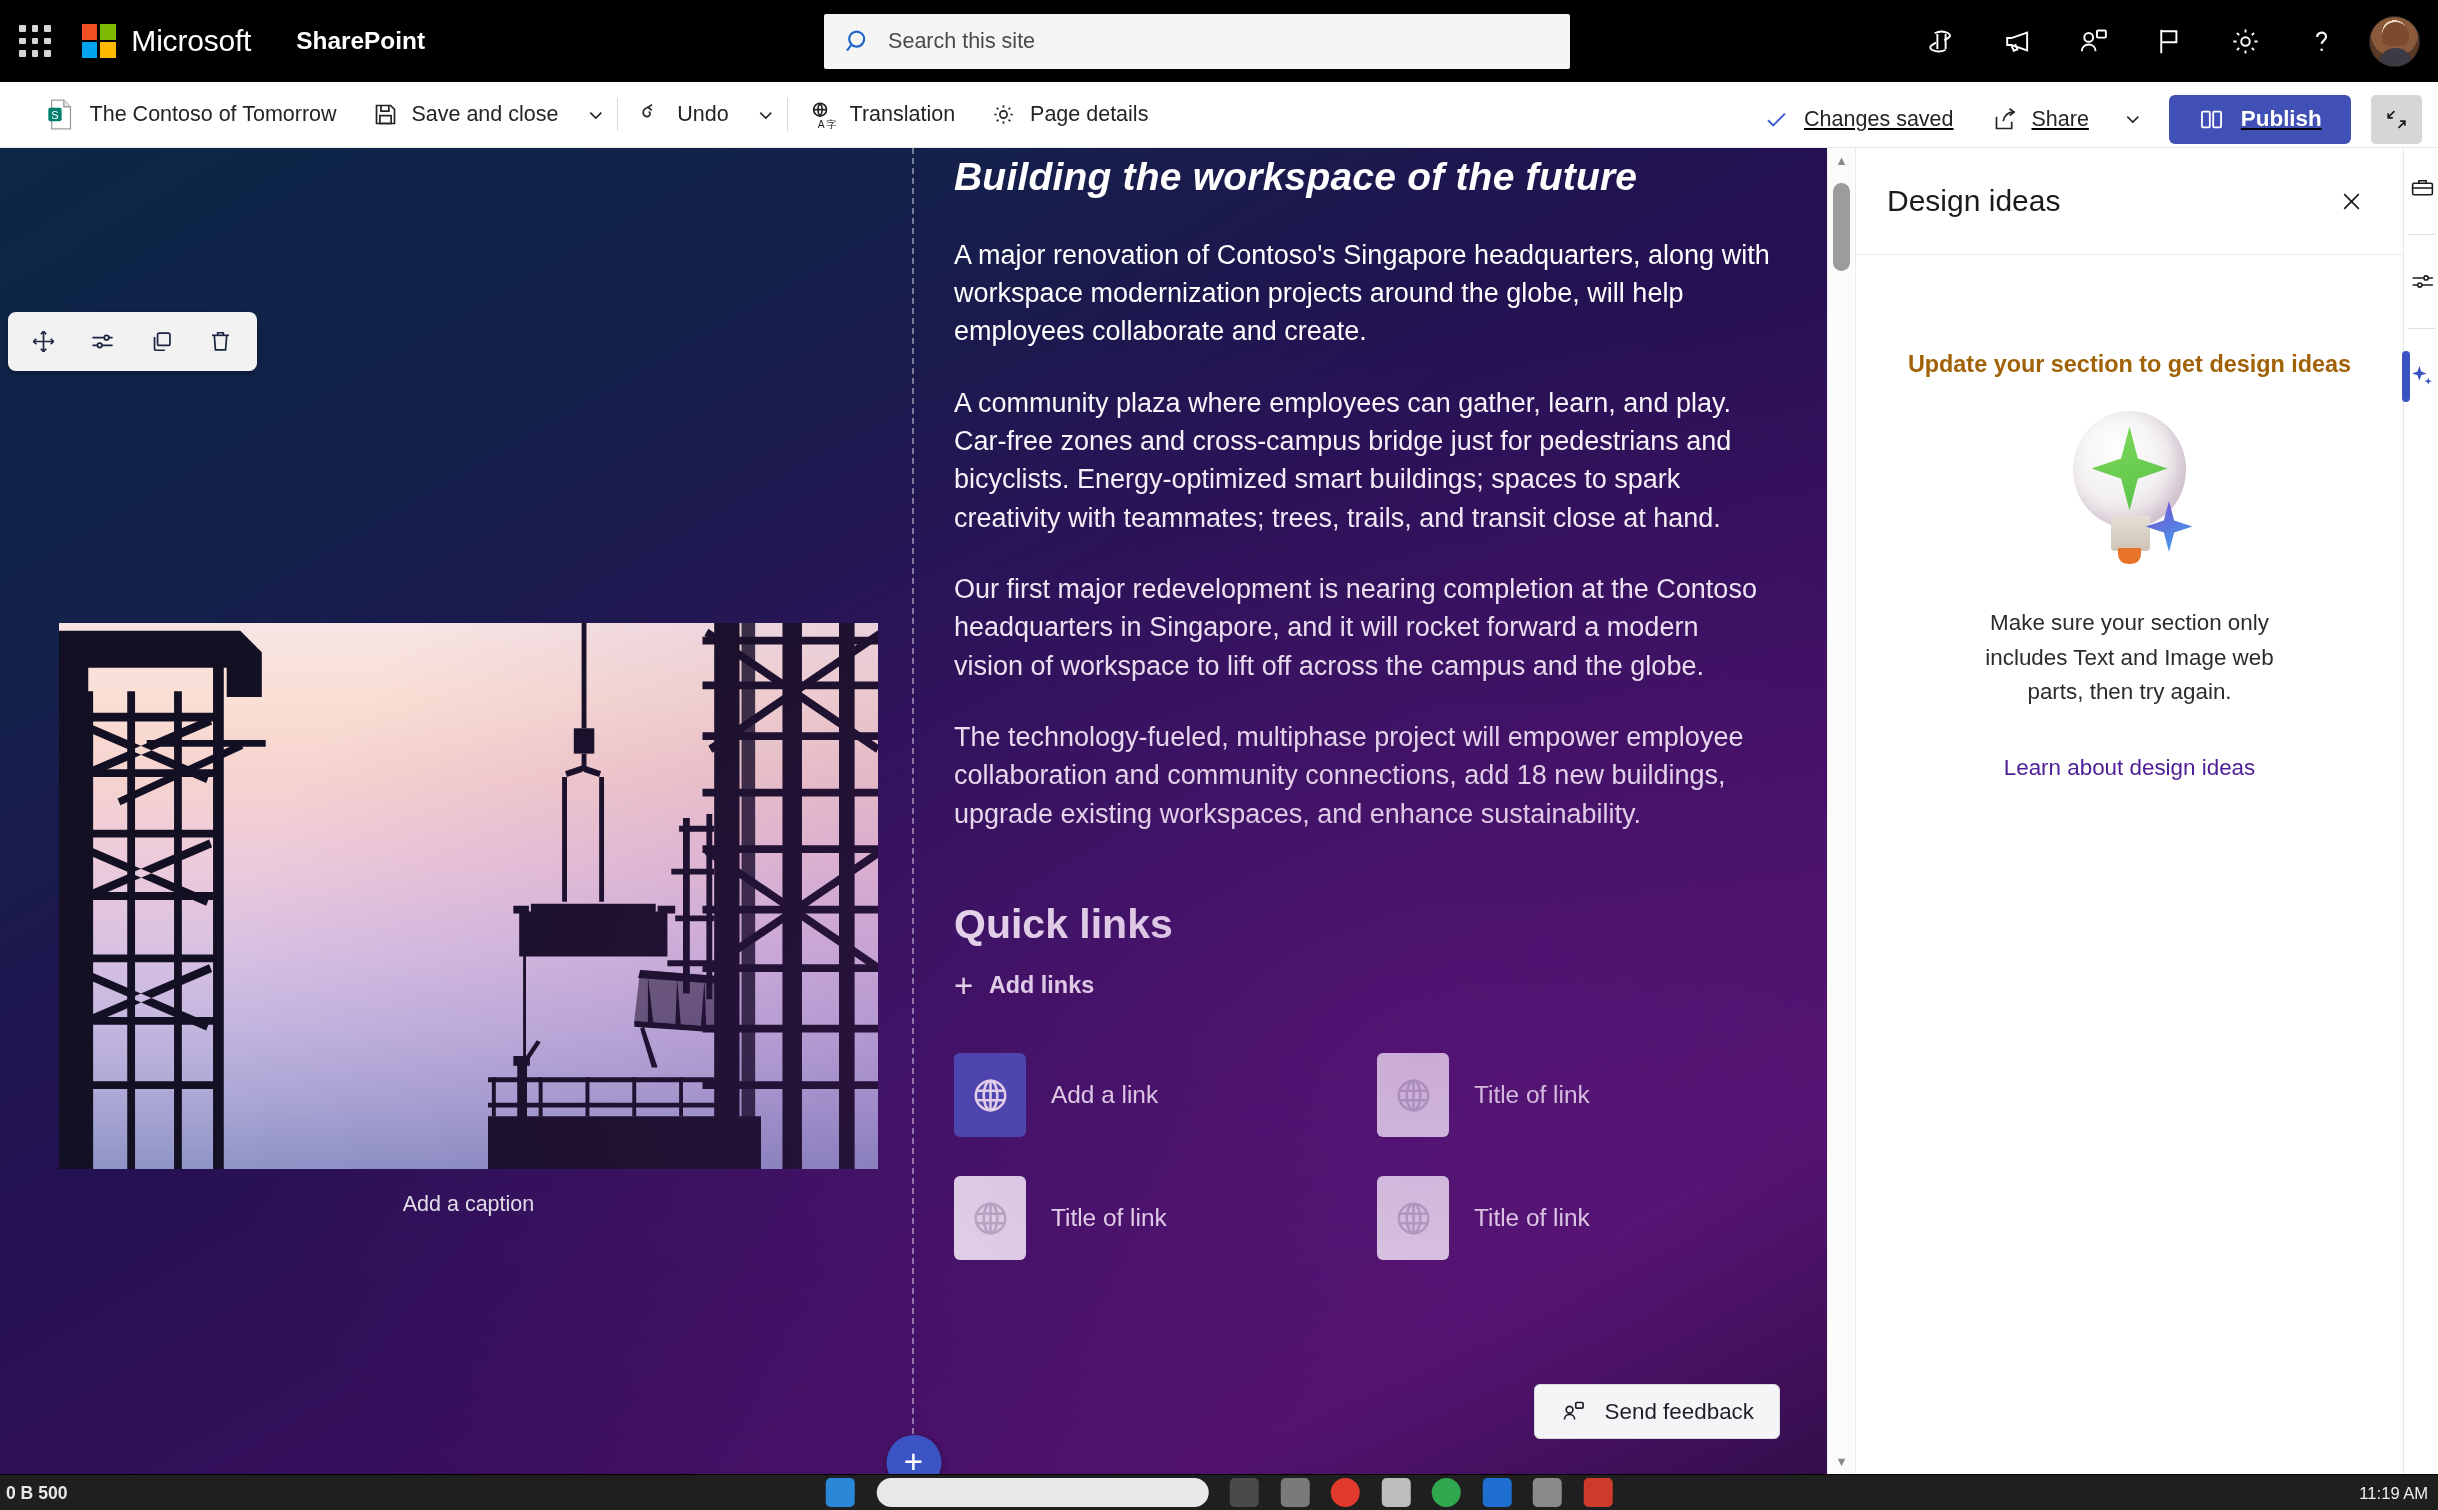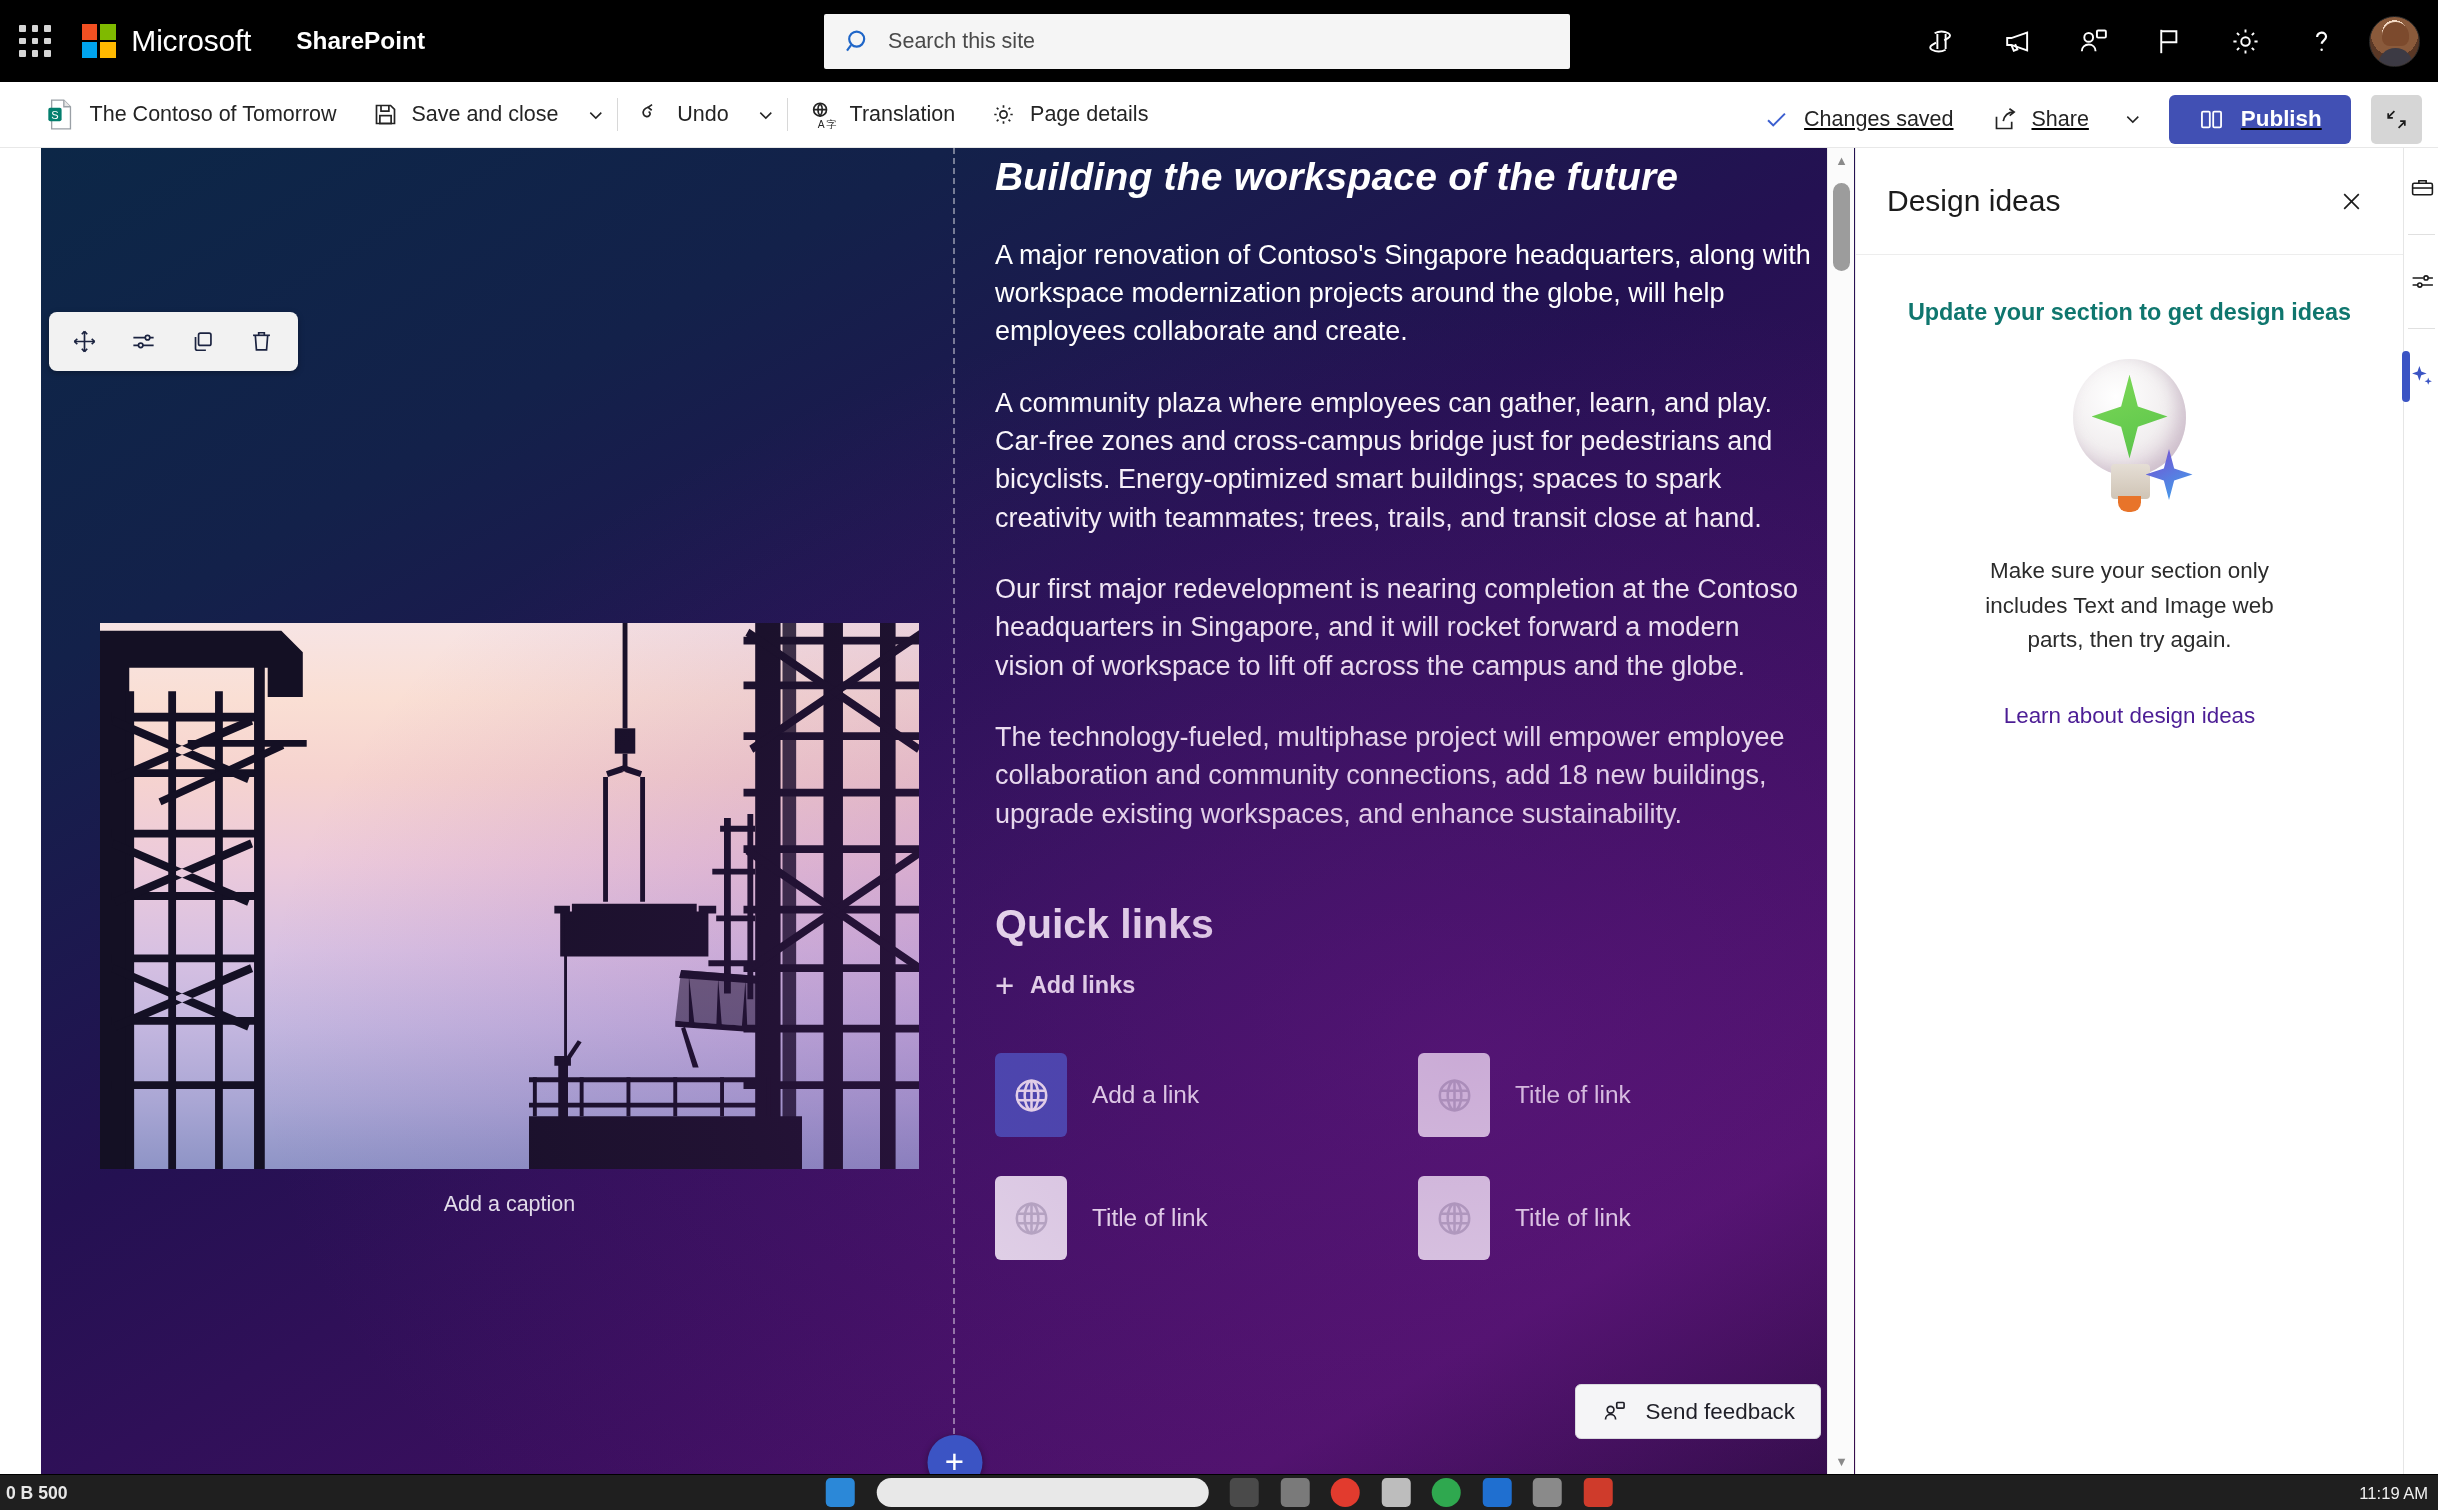--- a/index.html
+++ b/index.html
@@ -86,21 +86,20 @@
   }
 
   
   .body-area { position: absolute; top: 148px; left: 0; width: 2438px; height: 1326px; background: #fff; }
 
   
   .canvas {
     position: absolute; left: 0; top: 0; width: 1827px; height: 1326px;
     background: linear-gradient(150deg, #0c2747 0%, #13214a 22%, #241152 45%, #3a0f5e 68%, #4b1168 85%, #2a0b40 100%);
     overflow: hidden;
-    margin-left: 41px;
   }
   .canvas::after {
     content: ''; position: absolute; inset: 0;
     background: radial-gradient(ellipse at 78% 68%, rgba(120,30,150,0.35) 0%, rgba(0,0,0,0) 60%);
     pointer-events: none;
   }
 
   
   .wp-toolbar {
     position: absolute; left: 7.8px; top: 164px; height: 59px;
@@ -179,21 +178,21 @@
   .panel {
     position: absolute; left: 1855px; top: 0; width: 548px; height: 1326px;
     background: #ffffff; border-left: 1px solid #eaeaea;
   }
   .panel-head {
     height: 107px; display: flex; align-items: center; justify-content: space-between;
     padding: 0 29px 0 31px; border-bottom: 1px solid #ededed;
   }
   .panel-title { font-size: 30px; font-weight: 400; color: #1b1b1b; }
   .panel-close { width: 45px; height: 45px; display: flex; align-items: center; justify-content: center; cursor: pointer; color: #1b1b1b; }
-  .panel-sub { text-align: center; font-size: 23.4px; font-weight: 600; color: #0f766e; margin-top: 44px; padding: 0 23.4px; }
+  .panel-sub { text-align: center; font-size: 23.4px; font-weight: 600; color: #a16207; margin-top: 96px; padding: 0 23.4px; }
   .bulb-wrap { display: flex; justify-content: center; margin-top: 33px; }
   .bulb { position: relative; width: 156px; height: 166px; }
   .bulb-glass {
     position: absolute; left: 21.5px; top: 0; width: 113px; height: 117px; border-radius: 50%;
     background: radial-gradient(circle at 38% 32%, #ffffff 0%, #f2eff0 48%, #e3d7df 78%, #d9ccd8 100%);
     box-shadow: inset -7.8px -5.9px 15.6px rgba(180,160,180,.45);
   }
   .bulb-base {
     position: absolute; left: 59px; top: 105px; width: 39px; height: 35px;
     background: linear-gradient(to bottom, #e5ded5, #cfc4b5); border-radius: 3.9px;

